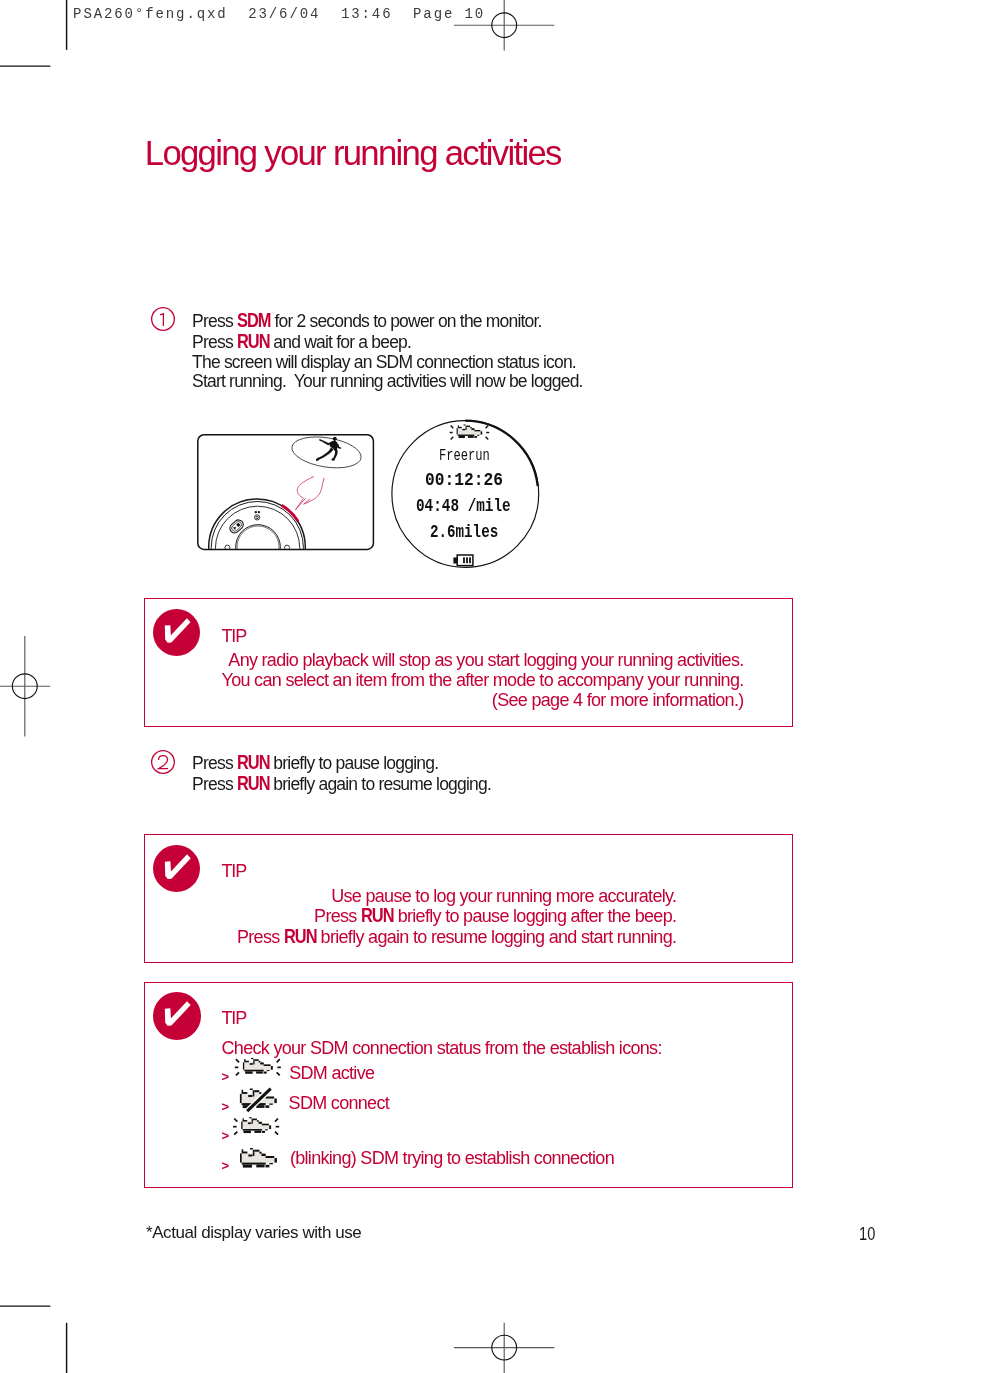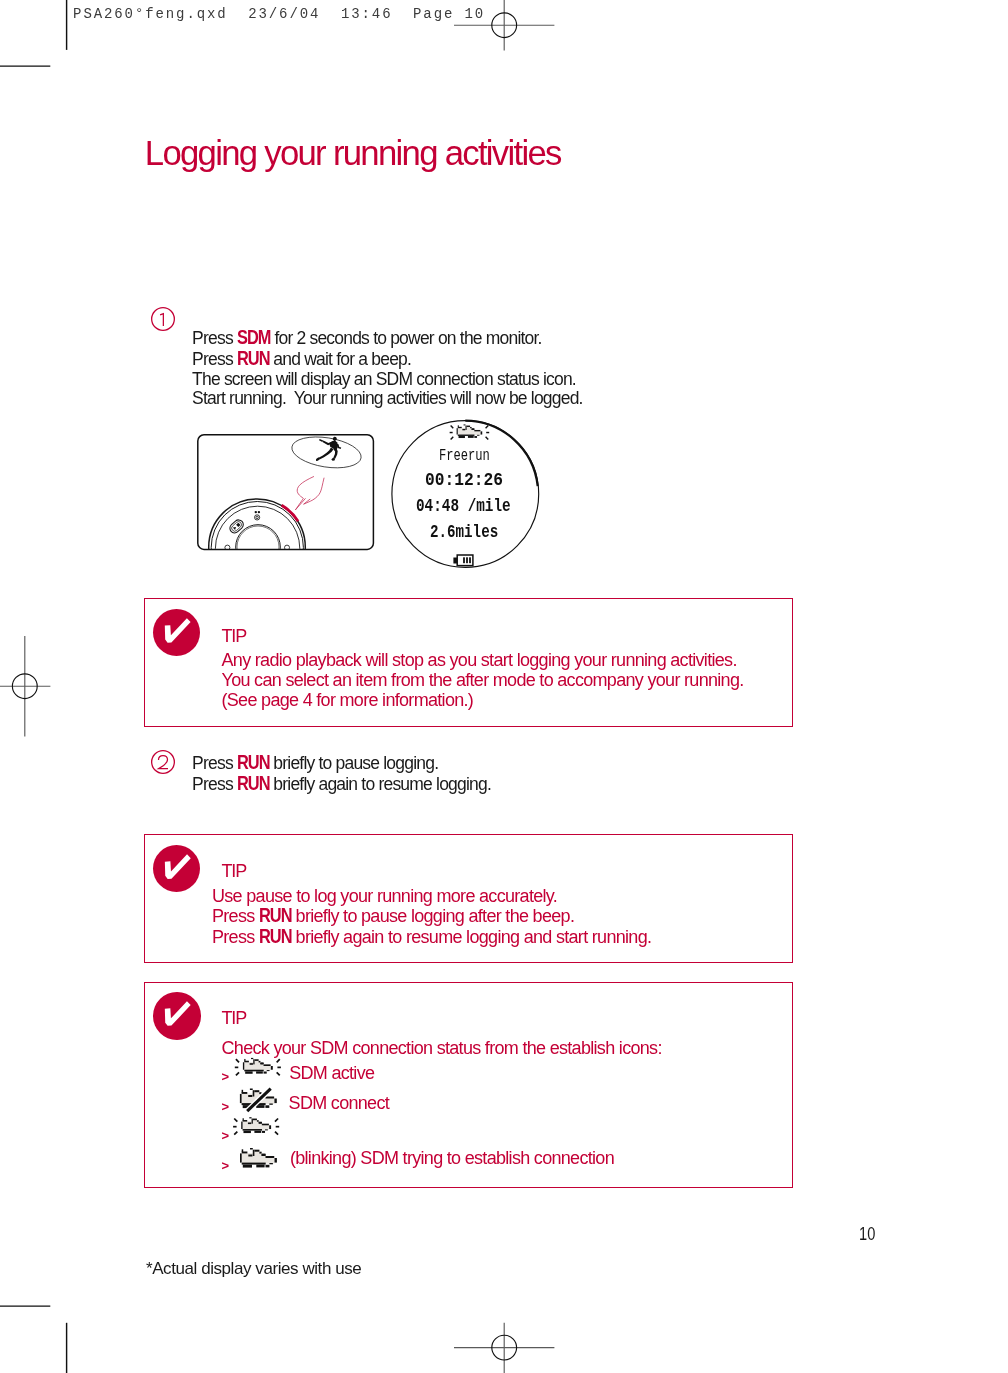--- a/index.html
+++ b/index.html
@@ -2,35 +2,35 @@
 <html><head>
 <meta charset="utf-8">
 <title>Logging your running activities</title>
 <style>
   html,body{margin:0;padding:0;background:#ffffff;}
   #page{position:relative;width:900px;height:1373px;background:#ffffff;overflow:hidden;
         font-family:"Liberation Sans",sans-serif;will-change:transform;}
   .tx{position:absolute;white-space:pre;font-size:18px;line-height:19.8px;
       letter-spacing:-0.69px;color:#1a1a1a;}
   .tstep{font-size:17.5px;letter-spacing:-0.8px;}
-  .red{color:#c40036;}
+  .red{color:#c40036;text-align:right;}
   .tiplbl{letter-spacing:-1.15px;}
   .kb{color:#c40036;font-weight:bold;font-size:19.3px;letter-spacing:-1.2px;
       display:inline-block;transform:scaleX(0.85);transform-origin:left center;
       margin-right:-5.8px;}
   #stamp{position:absolute;font-family:"Liberation Mono",monospace;font-size:14px;
          line-height:16px;letter-spacing:1.9px;color:#3c3c3c;white-space:pre;}
   #title{position:absolute;font-size:34.7px;line-height:40px;letter-spacing:-1.70px;
          color:#c40036;white-space:pre;text-align:right;}
   .numcirc{position:absolute;}
   .tipbox{position:absolute;border:1.3px solid #c40036;box-sizing:border-box;}
   .tipdot{position:absolute;border-radius:50%;background:#c40036;}
   .tipdot svg{position:absolute;left:0;top:0;}
   .ftn{position:absolute;white-space:pre;font-size:17px;line-height:19px;
-       letter-spacing:-0.43px;color:#1a1a1a;margin-top:36px;}
+       letter-spacing:-0.43px;color:#1a1a1a;}
   .pg{position:absolute;white-space:pre;font-size:19px;line-height:20px;
       letter-spacing:0;color:#1a1a1a;display:inline-block;
       transform:scaleX(0.77);transform-origin:left top;}
   .lcd{position:absolute;white-space:pre;font-family:"Liberation Mono",monospace;
        color:#111;transform-origin:left top;font-weight:bold;}
   svg{display:block;overflow:visible;}
 </style>
 </head>
 <body>
 
@@ -73,21 +73,21 @@
 
 <div id="title" style="left:144.8px;top:133.2px">Logging your running activities</div>
 
 
 <div class="numcirc" style="left:151.4px;top:307.1px;width:24px;height:24px">
   <svg width="24" height="24" viewBox="0 0 24 24">
     <circle cx="12" cy="12" r="11.35" fill="none" stroke="#c40036" stroke-width="1.3"></circle>
     <path d="M9.1 7.9 L12.35 6.6 L12.35 19.0" fill="none" stroke="#c40036" stroke-width="1.25"></path>
   </svg>
 </div>
-<div class="tx tstep" style="left:192.1px;top:328px"><span>Press </span><span class="kb">SDM</span><span> for 2 seconds to power on the monitor.</span>
+<div class="tx tstep" style="left:192.1px;top:311px"><span>Press </span><span class="kb">SDM</span><span> for 2 seconds to power on the monitor.</span>
 <span>Press </span><span class="kb">RUN</span><span> and wait for a beep.</span>
 <span>The screen will display an SDM connection status icon.</span>
 <span>Start running.  Your running activities will now be logged.</span></div>
 
 <div class="numcirc" style="left:151.3px;top:750px;width:24px;height:24px">
   <svg width="24" height="24" viewBox="0 0 24 24">
     <circle cx="12" cy="12" r="11.35" fill="none" stroke="#c40036" stroke-width="1.3"></circle>
     <path d="M7.5 9.9 C7.5 7.1 9.6 5.7 12.0 5.7 C14.6 5.7 16.5 7.4 16.5 9.8 C16.5 11.9 14.9 13.5 12.6 15.4 L7.5 18.7 L17.0 18.7" fill="none" stroke="#c40036" stroke-width="1.25" stroke-linejoin="miter"></path>
   </svg>
 </div>
@@ -187,21 +187,21 @@
 <span>(See page 4 for more information.)</span></div>
 
 <div class="tipbox" style="left:143.6px;top:834.2px;width:649px;height:128.4px"></div>
 <div class="tipdot" style="left:152.7px;top:844.7px;width:47.8px;height:47.8px">
   <svg width="47.8" height="47.8" viewBox="0 0 47.6 47.6">
     <path d="M11.8 16.6 L17.3 16.2 L17.9 26.3 L33.9 9.2 L37.6 13.1 L18.4 33.5
              L14.6 33.8 L12.2 30.6 Z" fill="#ffffff"></path>
   </svg>
 </div>
 <div class="tx red tiplbl" style="left:221.5px;top:861.9px">TIP</div>
-<div class="tx red" style="left:212px;top:886.7px"><span>Use pause to log your running more accurately.</span>
+<div class="tx red" style="left:237px;top:886.7px"><span>Use pause to log your running more accurately.</span>
 <span>Press </span><span class="kb">RUN</span><span> briefly to pause logging after the beep.</span>
 <span>Press </span><span class="kb">RUN</span><span> briefly again to resume logging and start running.</span></div>
 
 <div class="tipbox" style="left:143.6px;top:982.1px;width:649px;height:206.3px"></div>
 <div class="tipdot" style="left:153.1px;top:992px;width:47.7px;height:47.7px">
   <svg width="47.7" height="47.7" viewBox="0 0 47.6 47.6">
     <path d="M11.8 16.6 L17.3 16.2 L17.9 26.3 L33.9 9.2 L37.6 13.1 L18.4 33.5
              L14.6 33.8 L12.2 30.6 Z" fill="#ffffff"></path>
   </svg>
 </div>

